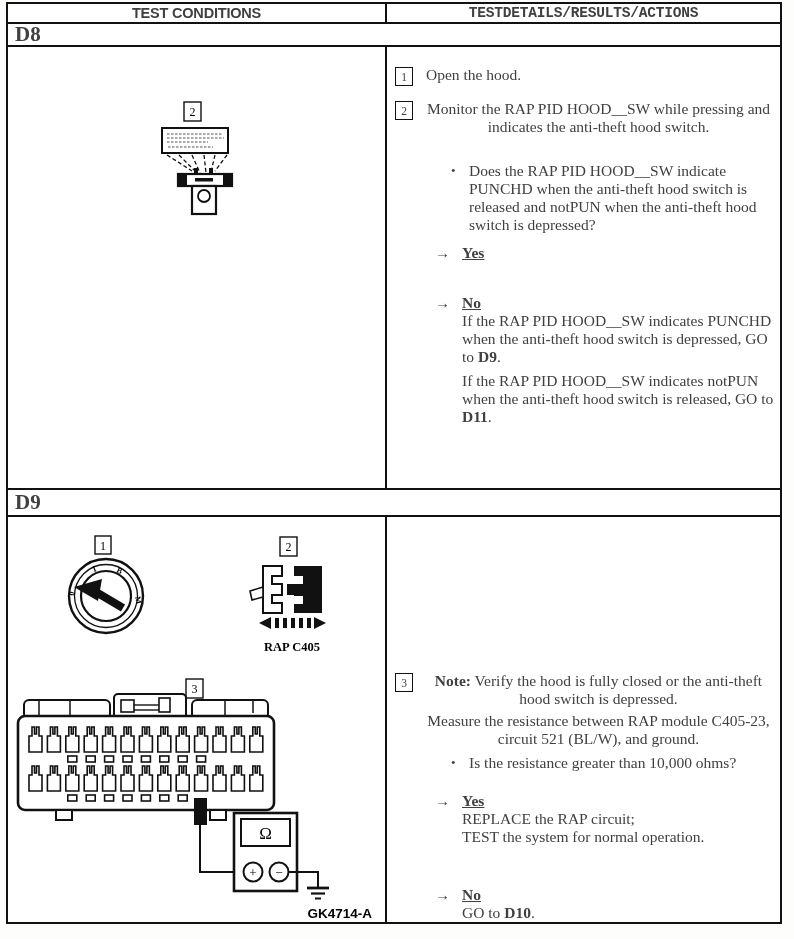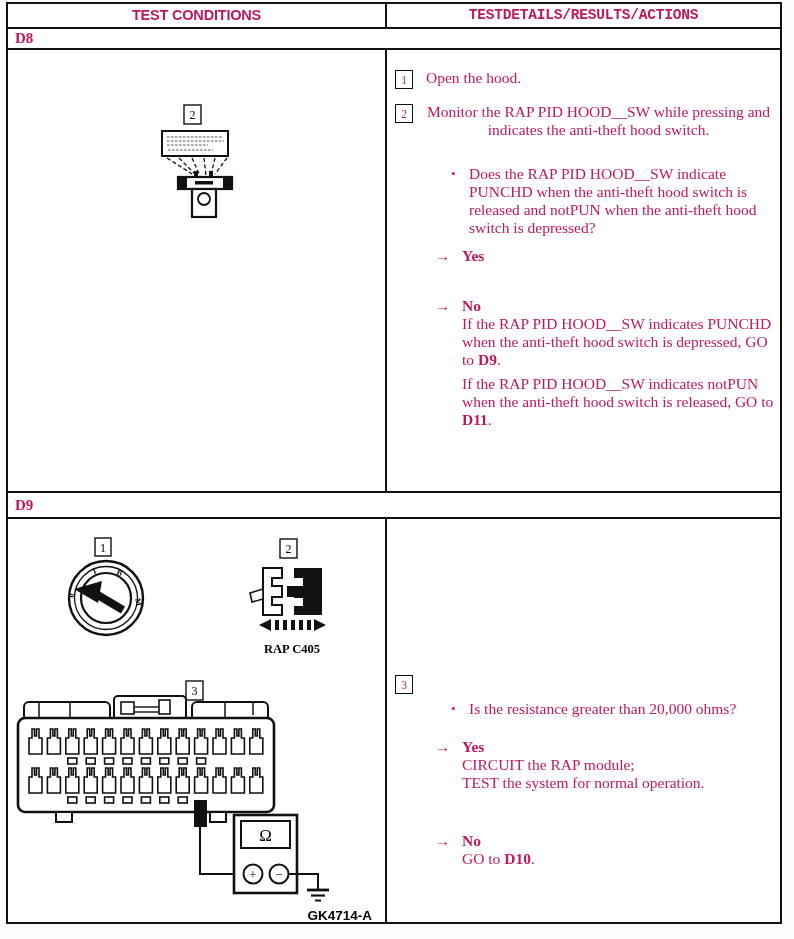--- a/index.html
+++ b/index.html
@@ -1,50 +1,50 @@
 <!DOCTYPE html>
 <html><head>
 <meta charset="utf-8">
 <style>
   html,body{margin:0;padding:0;background:#fff;}
   .page{
     position:relative;width:794px;height:939px;background:#fdfdfc;
-    font-family:"Liberation Serif","DejaVu Serif",serif;color:#be185d;overflow:hidden;
+    font-family:"Liberation Serif","DejaVu Serif",serif;color:#404040;overflow:hidden;
   }
   .doc-table{
     position:absolute;left:6px;top:2px;width:772px;height:918px;
     border:2px solid #111;display:flex;flex-direction:column;background:#fff;
   }
   .hdr-row{display:flex;height:24px;border-bottom:2px solid #111;
     font-family:"Liberation Sans","DejaVu Sans",sans-serif;font-weight:bold;font-size:14.5px;}
   .hdr-cell{display:flex;align-items:center;justify-content:center;letter-spacing:-0.2px;}
   .hdr-left{width:377px;border-right:2px solid #111;}
   .hdr-right{flex:1;font-family:Liberation Mono, monospace;}
   .title-row{height:21px;display:flex;align-items:center;border-bottom:2px solid #111;
     padding-left:7px;font-size:15.5px;white-space:nowrap;}
-  .title-row .sec-id{font-weight:bold;font-size:15px;width:36px;}
+  .title-row .sec-id{font-weight:bold;font-size:21px;width:36px;}
   .content-row{display:flex;}
   .row-d8{height:441px;border-bottom:2px solid #111;}
   .row-d9{flex:1;}
   .cell-left{width:377px;border-right:2px solid #111;position:relative;}
   .cell-right{flex:1;position:relative;padding:0 6px 0 8px;font-size:15.5px;line-height:18px;}
   .step{display:flex;align-items:flex-start;}
   .step-num{
     flex:0 0 auto;width:16px;height:17px;border:1.3px solid #111;margin-top:1px;
     display:flex;align-items:center;justify-content:center;font-size:11.5px;margin-right:13px;
     background:#fff;
   }
   .step-text{max-width:345px;text-align:center;}
   .bullet-row{display:flex;margin-left:56px;margin-top:26px;}
   .bullet-glyph{flex:0 0 18px;font-size:13px;line-height:18px;}
   .bullet-text{max-width:312px;}
   .result{display:flex;margin-left:40px;}
   .result-arrow{flex:0 0 27px;font-size:15px;}
   .result-body{max-width:316px;}
-  .result-label{font-weight:bold;}
+  .result-label{font-weight:bold;text-decoration:underline;}
   .bold{font-weight:bold;}
   .mt10{margin-top:10px;} .mt14{margin-top:14px;} .mt18{margin-top:6px;}
   .mt20{margin-top:20px;}
   .mt32{margin-top:32px;} .mt40{margin-top:40px;}
   .d8-top{margin-top:19px;}
   .d9-top{margin-top:155px;}
   svg{display:block;}
   svg text{font-family:"Liberation Serif","DejaVu Serif",serif;}
   .svg-sans{font-family:"Liberation Sans","DejaVu Sans",sans-serif;}
 </style>
@@ -261,31 +261,33 @@
           </g>
 
           <text x="364" y="401" text-anchor="end" font-size="13.5" font-weight="bold" class="svg-sans">GK4714-A</text>
         </svg>
       </div>
 
       <div class="cell-right">
         <div class="step d9-top">
           <span class="step-num">3</span>
           <span class="step-text">
+            <span><span class="bold">Note:</span><span> Verify the hood is fully closed or the anti-theft hood switch is depressed.</span></span>
+            <div style="margin-top:4px;">Measure the resistance between RAP module C405-23, circuit 521 (BL/W), and ground.</div>
           </span>
         </div>
         <div class="bullet-row mt18">
           <span class="bullet-glyph">•</span>
-          <span class="bullet-text">Is the resistance greater than 20,000 ohms?</span>
+          <span class="bullet-text">Is the resistance greater than 10,000 ohms?</span>
         </div>
         <div class="result mt20">
           <span class="result-arrow">→</span>
           <span class="result-body">
             <span class="result-label">Yes</span><br>
-            <span>CIRCUIT the RAP module;</span><br>
+            <span>REPLACE the RAP circuit;</span><br>
             <span>TEST the system for normal operation.</span>
           </span>
         </div>
         <div class="result mt40">
           <span class="result-arrow">→</span>
           <span class="result-body">
             <span class="result-label">No</span><br>
             <span><span>GO to </span><span class="bold">D10</span><span>.</span></span>
           </span>
         </div>

